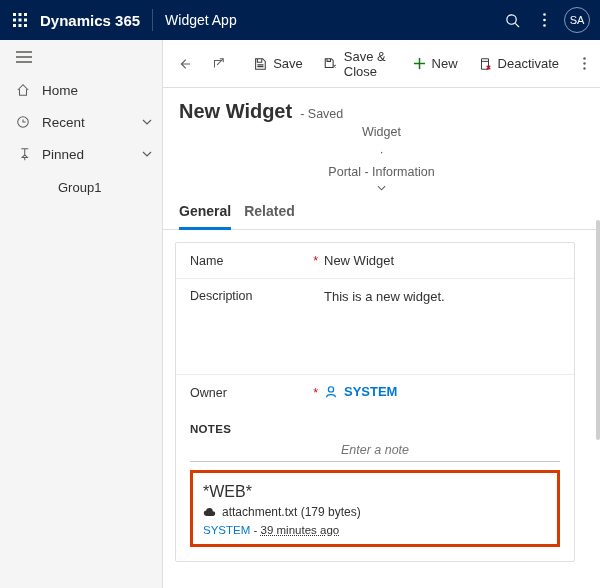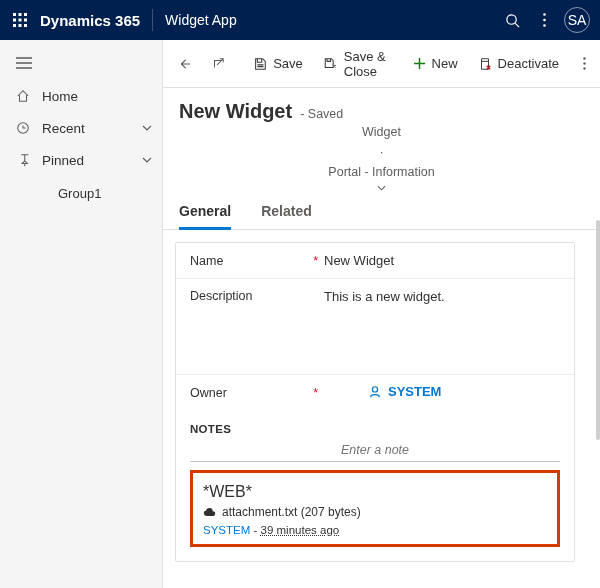--- a/index.html
+++ b/index.html
@@ -34,35 +34,34 @@
   .top-icon {
     width: 32px; height: 32px;
     display: flex; align-items: center; justify-content: center;
     cursor: pointer; color: #fff;
   }
   .avatar {
     width: 26px; height: 26px;
     border-radius: 50%;
     border: 1px solid #8a9ab5;
     display: flex; align-items: center; justify-content: center;
-    font-size: 14px; margin-left: 4px;
+    font-size: 11px; margin-left: 4px;
     cursor: pointer;
   }
   
   .body {
     display: flex;
     height: 548px;
     position: relative;
   }
   .sidebar {
     width: 163px;
     border-right: 1px solid #e1dfdd;
     background: #f5f5f5;
     display: flex; flex-direction: column;
-    padding-top: 6px;
   }
   .hamburger {
     height: 34px;
     display: flex; align-items: center;
     padding-left: 16px;
     cursor: pointer;
   }
   .nav-item {
     height: 32px;
     display: flex; align-items: center;
@@ -118,21 +117,21 @@
   }
   .title-row { display: flex; align-items: baseline; gap: 8px; }
   .title { font-size: 20px; font-weight: 600; color: #323130; }
   .title-status { font-size: 12.5px; color: #605e5c; }
   .breadcrumb {
     font-size: 12.5px; color: #605e5c; margin-top: 2px;
     display: flex; align-items: center; gap: 6px; flex-direction: column;
   }
   .breadcrumb .chev2 { font-size: 11px; color: #605e5c; }
   .tabs {
-    display: flex; gap: 30px;
+    display: flex; gap: 13px;
     padding: 12px 16px 0 16px;
     border-bottom: 1px solid #e1dfdd;
   }
   .tab {
     font-size: 14px; font-weight: 600; color: #605e5c;
     padding-bottom: 8px; cursor: pointer;
   }
   .tab.active {
     color: #323130;
     border-bottom: 3px solid #0078d4;
@@ -157,21 +156,21 @@
     background: #fff;
     margin-right: 14px;
   }
   .field {
     display: flex;
     border-bottom: 1px solid #edebe9;
     min-height: 36px;
     align-items: center;
     padding: 6px 14px;
   }
-  .field.noborder { border-bottom: none; gap: 44px; }
+  .field.noborder { border-bottom: none; }
   .field-label {
     width: 134px; font-size: 12.5px; color: #323130;
     position: relative;
   }
   .req { color: #c50f1f; position: absolute; right: 6px; top: 0; }
   .field-value { flex: 1; font-size: 13px; }
   .field.tall { min-height: 96px; align-items: flex-start; padding-top: 10px; }
   .owner-link { color: #0078d4; font-weight: 600; display: inline-flex; align-items: center; gap: 6px; cursor: pointer;}
   .notes-head { font-size: 11.5px; font-weight: 700; letter-spacing: .3px; padding: 12px 14px 2px 14px; }
   .note-input {
@@ -401,21 +400,21 @@
         </div>
 
         <div class="note-card">
           <div class="note-source">*WEB*</div>
           <div class="note-attach">
             <span>
               <svg width="13" height="10" viewBox="0 0 16 12" fill="#323130">
                   <path d="M5 11 C2 11 1 9 1 7 C1 5 3 4 4 4 C4 2 6 1 8 1 C10 1 12 2 12 5 C14 5 15 6 15 8 C15 10 13 11 12 11 Z"></path>
                 </svg>
             </span>
-            <span>attachment.txt (207 bytes)</span>
+            <span>attachment.txt (179 bytes)</span>
           </div>
           <div class="note-meta">
             <span class="sys">SYSTEM</span><span> - </span><span class="ago">39 minutes ago</span>
           </div>
         </div>
       </div>
     </div>
 
     <div class="scroll-track"></div>
   </div>

